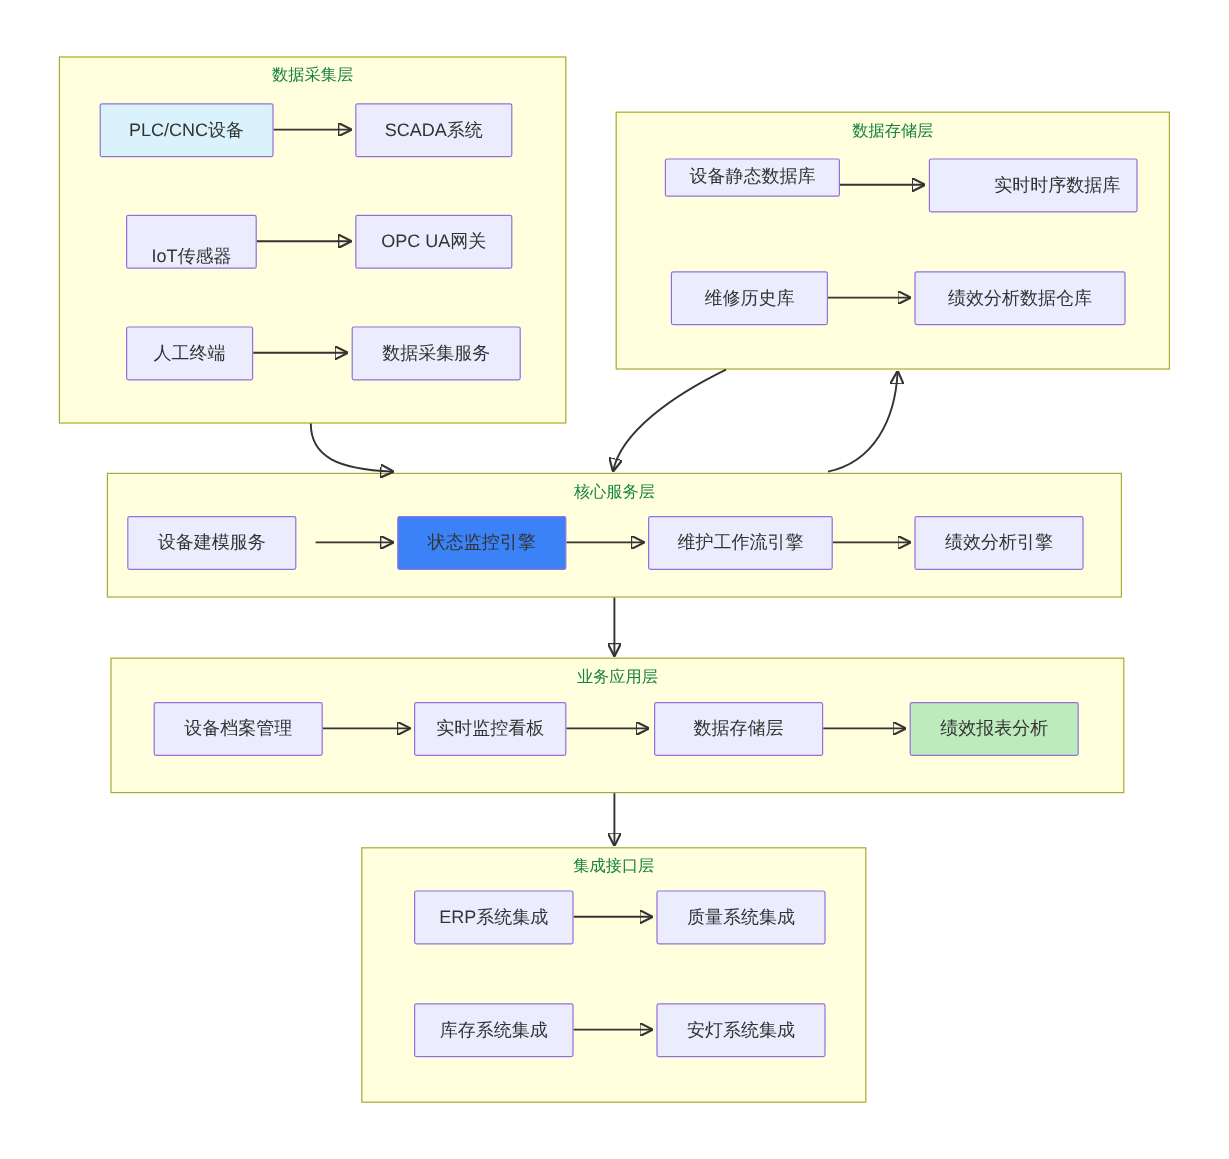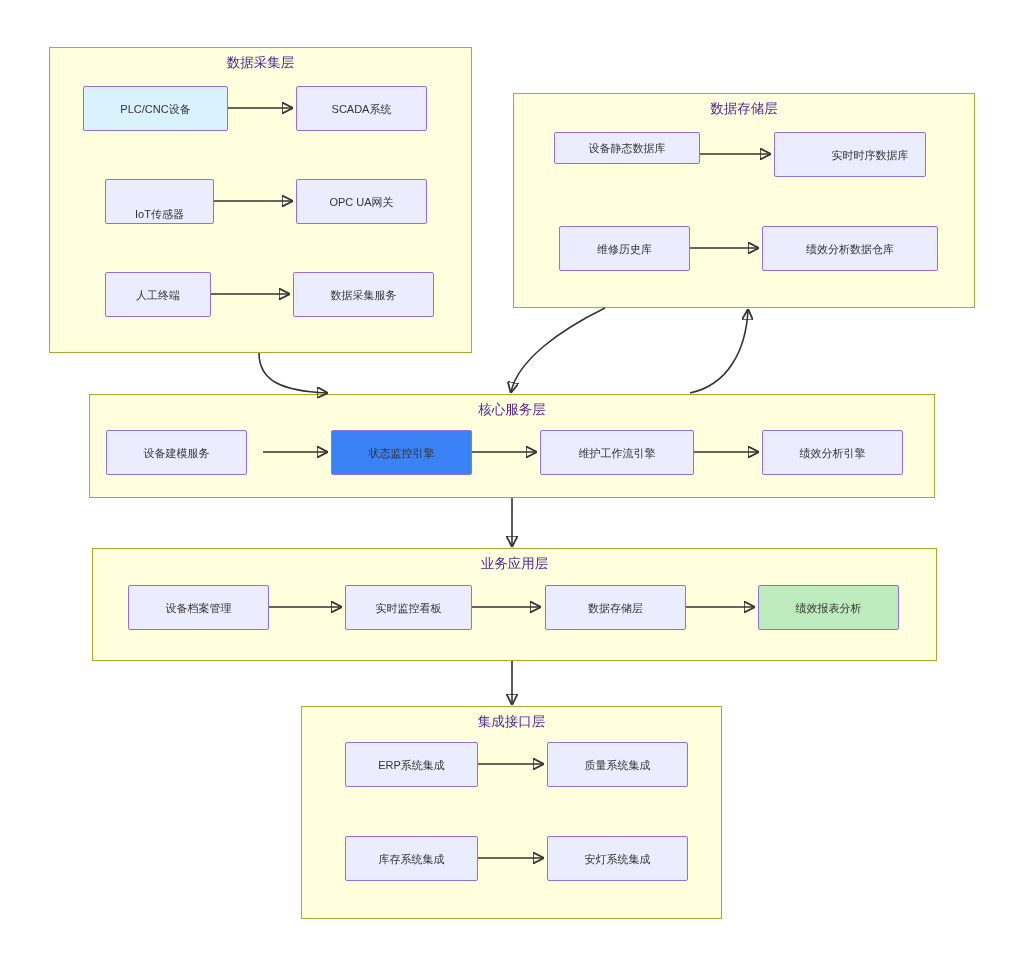--- a/index.html
+++ b/index.html
@@ -21,34 +21,34 @@
     border: 1px solid #aaaa33;
     box-sizing: border-box;
   }
   .layer-title {
     position: absolute;
     top: 6px;
     left: 0;
     width: 100%;
     text-align: center;
     font-size: 13.5px;
-    color: #4c1d95;
+    color: #15803d;
     line-height: 17px;
     white-space: nowrap;
   }
   .node {
     position: absolute;
     box-sizing: border-box;
     background: #ececff;
     border: 1px solid #9370db;
     border-radius: 2px;
     display: flex;
     align-items: center;
     justify-content: center;
-    font-size: 11px;
+    font-size: 15px;
     color: #333333;
     text-align: center;
     line-height: 18px;
     white-space: nowrap;
   }
   .node.fill-blue { background: #d9f2fb; }
   .node.fill-orange { background: #3b82f6; }
   .node.fill-green { background: #bdebbd; }
   #edges {
     position: absolute;
@@ -136,21 +136,21 @@
   <div class="node" style="left:105px; top:272px; width:106px; height:45px;">
     <span>人工终端</span>
   </div>
   <div class="node" style="left:293px; top:272px; width:141px; height:45px;">
     <span>数据采集服务</span>
   </div>
 
   <div class="node" style="left:554px; top:132px; width:146px; height:32px;">
     <span>设备静态数据库</span>
   </div>
-  <div class="node" style="left:774px; top:132px; width:152px; height:45px;padding-left:40px;">
+  <div class="node" style="left:774px; top:132px; width:174px; height:45px;padding-left:40px;">
     <span>实时时序数据库</span>
   </div>
   <div class="node" style="left:559px; top:226px; width:131px; height:45px;">
     <span>维修历史库</span>
   </div>
   <div class="node" style="left:762px; top:226px; width:176px; height:45px;">
     <span>绩效分析数据仓库</span>
   </div>
 
   <div class="node" style="left:106px; top:430px; width:141px; height:45px;text-align:right;">

